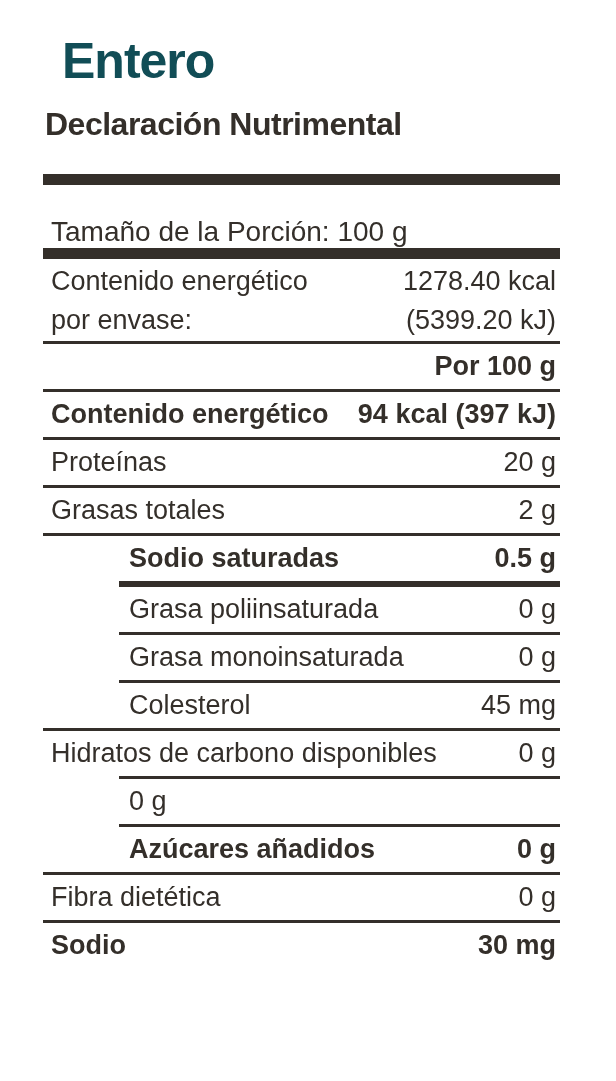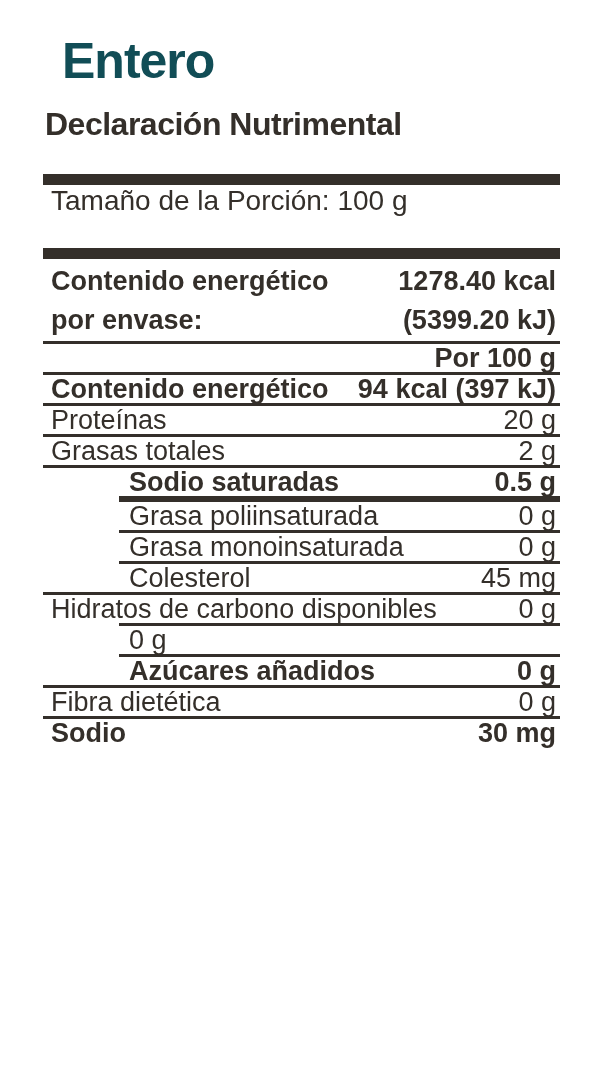--- a/index.html
+++ b/index.html
@@ -42,39 +42,39 @@
     top: 174px;
     width: 517px;
   }
   .bar {
     height: 11px;
     background: var(--ink);
   }
   .serving-row {
     height: 63px;
     display: flex;
-    align-items: flex-start;
+    align-items: flex-end;
     padding-left: 8px;
     font-size: 28px;
   }
   .pkg-row {
     display: flex;
     justify-content: space-between;
     align-items: flex-start;
     height: 82px;
     padding: 3px 4px 3px 8px;
     font-size: 27px;
-    font-weight: bold;
+    font-weight: normal;
     line-height: 39px;
     gap: 12px;
   }
   .pkg-label { max-width: 300px; }
   .pkg-value { max-width: 235px; text-align: right; }
   .nrow {
-    height: 28px;
+    height: 45px;
     display: flex;
     justify-content: space-between;
     align-items: center;
     font-size: 27px;
     padding-left: 8px;
     padding-right: 4px;
   }
   .nrow.bold { font-weight: bold; }
   .nrow.indent { padding-left: 86px; }
   .nrow .val { white-space: nowrap; text-align: right; }

